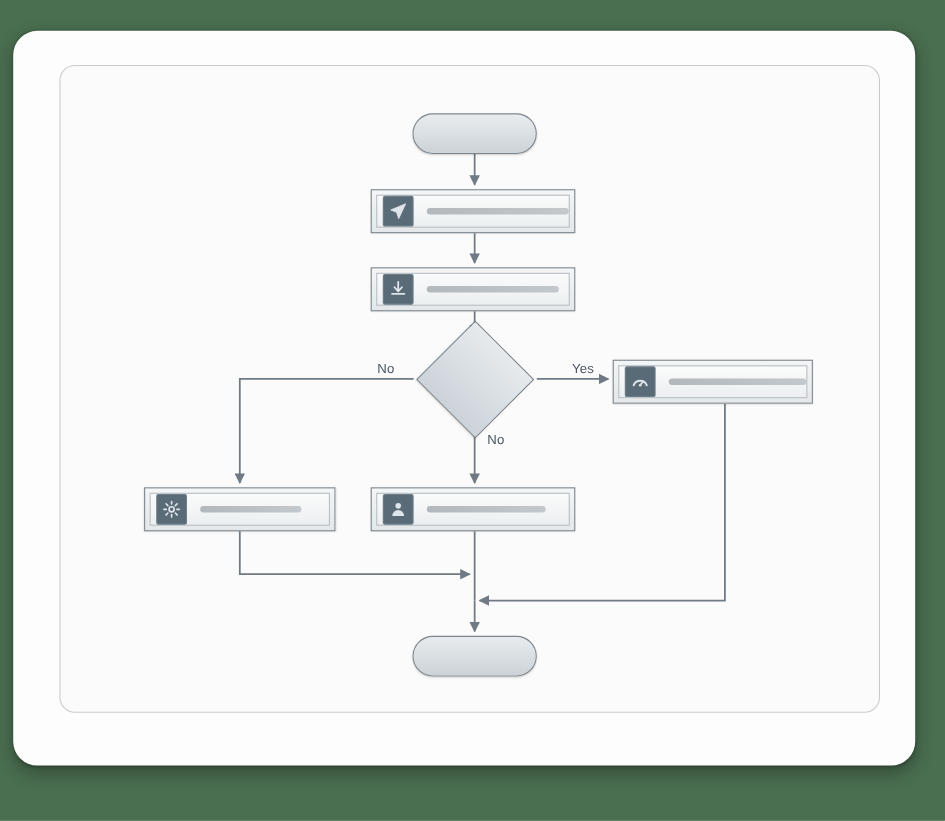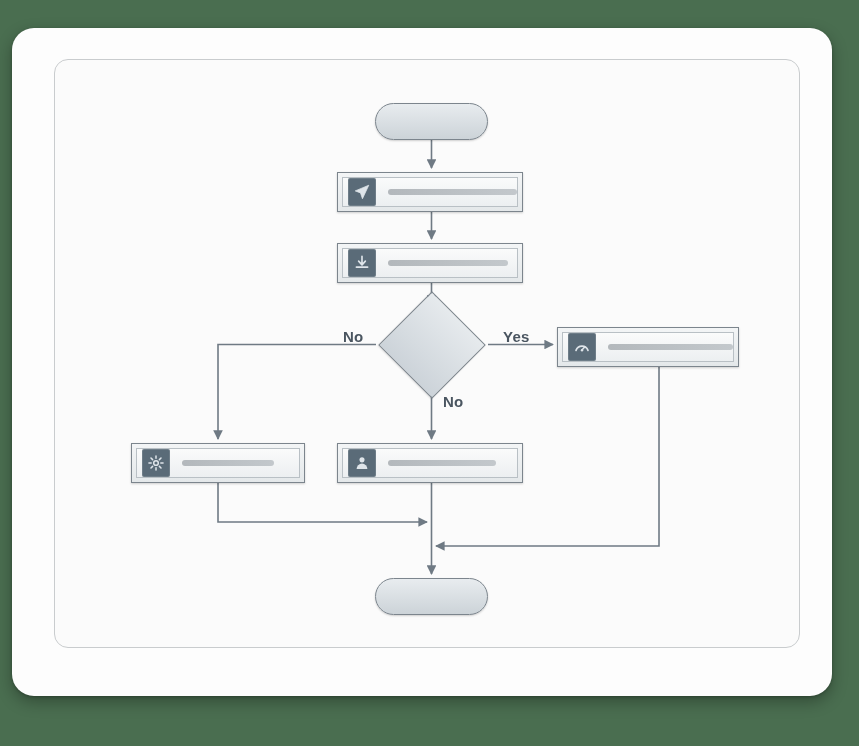--- a/index.html
+++ b/index.html
@@ -119,22 +119,22 @@
     border: 1.5px solid #7c858d;
     transform: rotate(45deg);
     box-sizing: border-box;
     box-shadow: 0 1px 2px rgba(0,0,0,0.12);
   }
 
   
   .edge-label {
     position: absolute;
     font-family: "Liberation Sans", sans-serif;
-    font-size: 15px;
-    font-weight: bold;
+    font-size: 12px;
+    font-weight: normal;
     color: #4a5560;
     white-space: nowrap;
     letter-spacing: 0.2px;
   }
 </style>
 </head>
 <body>
 
 <div id="app-window">
   <div id="diagram-panel"></div>
@@ -255,15 +255,15 @@
     <span class="node-text"></span>
   </div>
 </div>
 
 <div class="node terminal" style="left:375px; top:578px; width:113px; height:37px;">
   <span class="node-text"></span>
 </div>
 
 <span class="edge-label" style="left:343px; top:328px;">No</span>
 
-<span class="edge-label" style="left:503px; top:328px;">Yes</span>
+<span class="edge-label" style="left:520px; top:328px;">Yes</span>
 
 <span class="edge-label" style="left:443px; top:393px;">No</span>
 
 </body></html>

